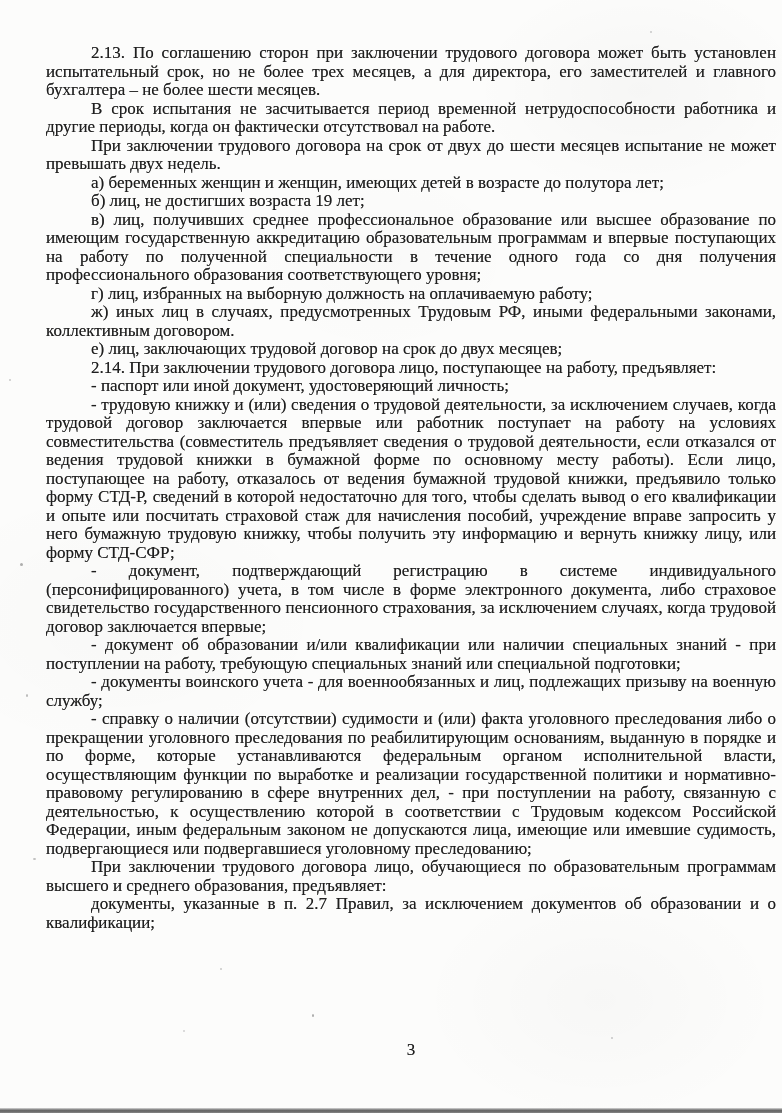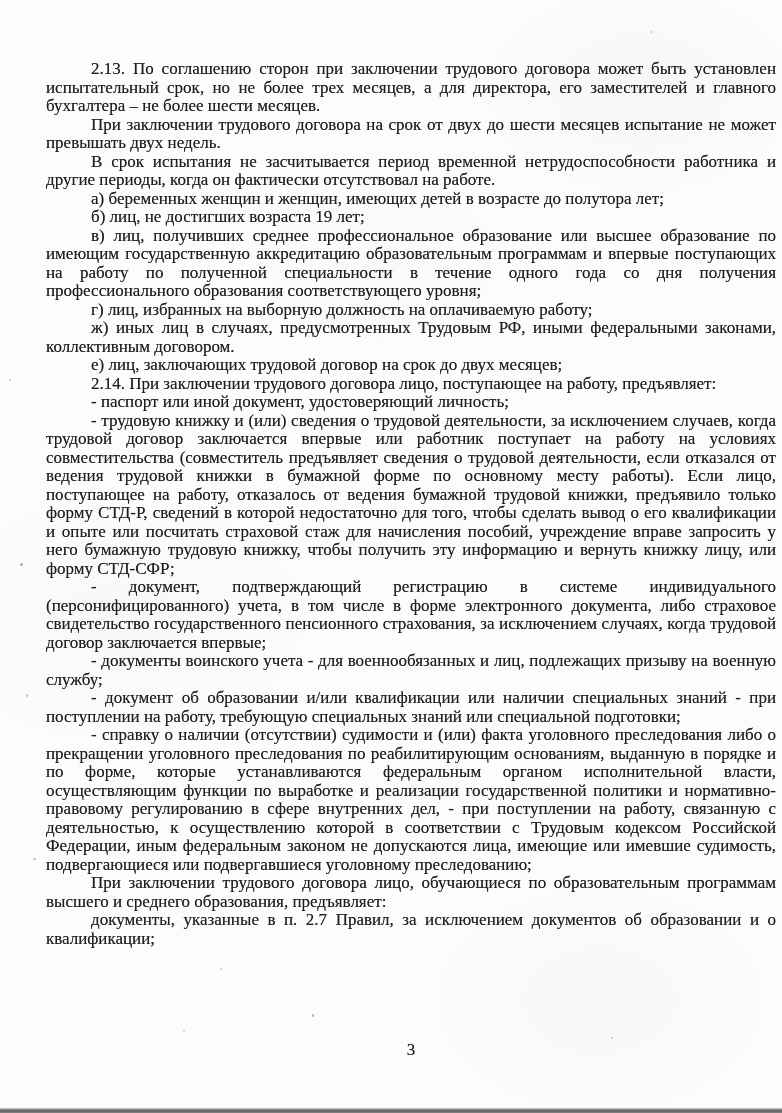--- a/index.html
+++ b/index.html
@@ -22,21 +22,21 @@
     pointer-events: none;
     background:
       radial-gradient(240px 160px at 640px 90px, rgba(0,0,0,0.022), rgba(0,0,0,0) 70%),
       radial-gradient(300px 200px at 120px 620px, rgba(0,0,0,0.015), rgba(0,0,0,0) 70%),
       radial-gradient(260px 180px at 600px 1000px, rgba(0,0,0,0.02), rgba(0,0,0,0) 70%),
       radial-gradient(200px 140px at 380px 260px, rgba(0,0,0,0.012), rgba(0,0,0,0) 70%);
   }
   .text-block {
     position: absolute;
     left: 46px;
-    top: 60px;
+    top: 44px;
     width: 730px;
     font-size: 17px;
     line-height: 18.5px;
     text-align: justify;
     text-shadow: 0 0 0.5px rgba(20,20,20,0.6);
   }
   .text-block p {
     margin: 0;
     padding: 0;
     text-indent: 45px;
@@ -74,34 +74,34 @@
   .speck.s9 { left: 9px;   top: 379px;  width: 2px; height: 2px; background: rgba(100,100,100,0.35); }
 </style>
 </head>
 <body>
 
 <div class="page">
   <div class="paper-texture"></div>
 
   <div class="text-block">
     <p>2.13. По соглашению сторон при заключении трудового договора может быть установлен испытательный срок, но не более трех месяцев, а для директора, его заместителей и главного бухгалтера – не более шести месяцев.</p>
+    <p>В срок испытания не засчитывается период временной нетрудоспособности работника и другие периоды, когда он фактически отсутствовал на работе.</p>
     <p>При заключении трудового договора на срок от двух до шести месяцев испытание не может превышать двух недель.</p>
-    <p>В срок испытания не засчитывается период временной нетрудоспособности работника и другие периоды, когда он фактически отсутствовал на работе.</p>
     <p>а) беременных женщин и женщин, имеющих детей в возрасте до полутора лет;</p>
     <p>б) лиц, не достигших возраста 19 лет;</p>
     <p>в) лиц, получивших среднее профессиональное образование или высшее образование по имеющим государственную аккредитацию образовательным программам и впервые поступающих на работу по полученной специальности в течение одного года со дня получения профессионального образования соответствующего уровня;</p>
     <p>г) лиц, избранных на выборную должность на оплачиваемую работу;</p>
     <p>ж) иных лиц в случаях, предусмотренных Трудовым РФ, иными федеральными законами, коллективным договором.</p>
     <p>е) лиц, заключающих трудовой договор на срок до двух месяцев;</p>
     <p>2.14. При заключении трудового договора лицо, поступающее на работу, предъявляет:</p>
     <p>- паспорт или иной документ, удостоверяющий личность;</p>
     <p>- трудовую книжку и (или) сведения о трудовой деятельности, за исключением случаев, когда трудовой договор заключается впервые или работник поступает на работу на условиях совместительства (совместитель предъявляет сведения о трудовой деятельности, если отказался от ведения трудовой книжки в бумажной форме по основному месту работы). Если лицо, поступающее на работу, отказалось от ведения бумажной трудовой книжки, предъявило только форму СТД-Р, сведений в которой недостаточно для того, чтобы сделать вывод о его квалификации и опыте или посчитать страховой стаж для начисления пособий, учреждение вправе запросить у него бумажную трудовую книжку, чтобы получить эту информацию и вернуть книжку лицу, или форму СТД-СФР;</p>
     <p>- документ, подтверждающий регистрацию в системе индивидуального (персонифицированного) учета, в том числе в форме электронного документа, либо страховое свидетельство государственного пенсионного страхования, за исключением случаях, когда трудовой договор заключается впервые;</p>
+    <p>- документ об образовании и/или квалификации или наличии специальных знаний - при поступлении на работу, требующую специальных знаний или специальной подготовки;</p>
     <p>- документы воинского учета - для военнообязанных и лиц, подлежащих призыву на военную службу;</p>
-    <p>- документ об образовании и/или квалификации или наличии специальных знаний - при поступлении на работу, требующую специальных знаний или специальной подготовки;</p>
     <p>- справку о наличии (отсутствии) судимости и (или) факта уголовного преследования либо о прекращении уголовного преследования по реабилитирующим основаниям, выданную в порядке и по форме, которые устанавливаются федеральным органом исполнительной власти, осуществляющим функции по выработке и реализации государственной политики и нормативно-правовому регулированию в сфере внутренних дел, - при поступлении на работу, связанную с деятельностью, к осуществлению которой в соответствии с Трудовым кодексом Российской Федерации, иным федеральным законом не допускаются лица, имеющие или имевшие судимость, подвергающиеся или подвергавшиеся уголовному преследованию;</p>
     <p>При заключении трудового договора лицо, обучающиеся по образовательным программам высшего и среднего образования, предъявляет:</p>
     <p>документы, указанные в п. 2.7 Правил, за исключением документов об образовании и о квалификации;</p>
   </div>
 
   <div class="page-number">3</div>
 
   <div class="speck s1"></div>
   <div class="speck s2"></div>
   <div class="speck s3"></div>

